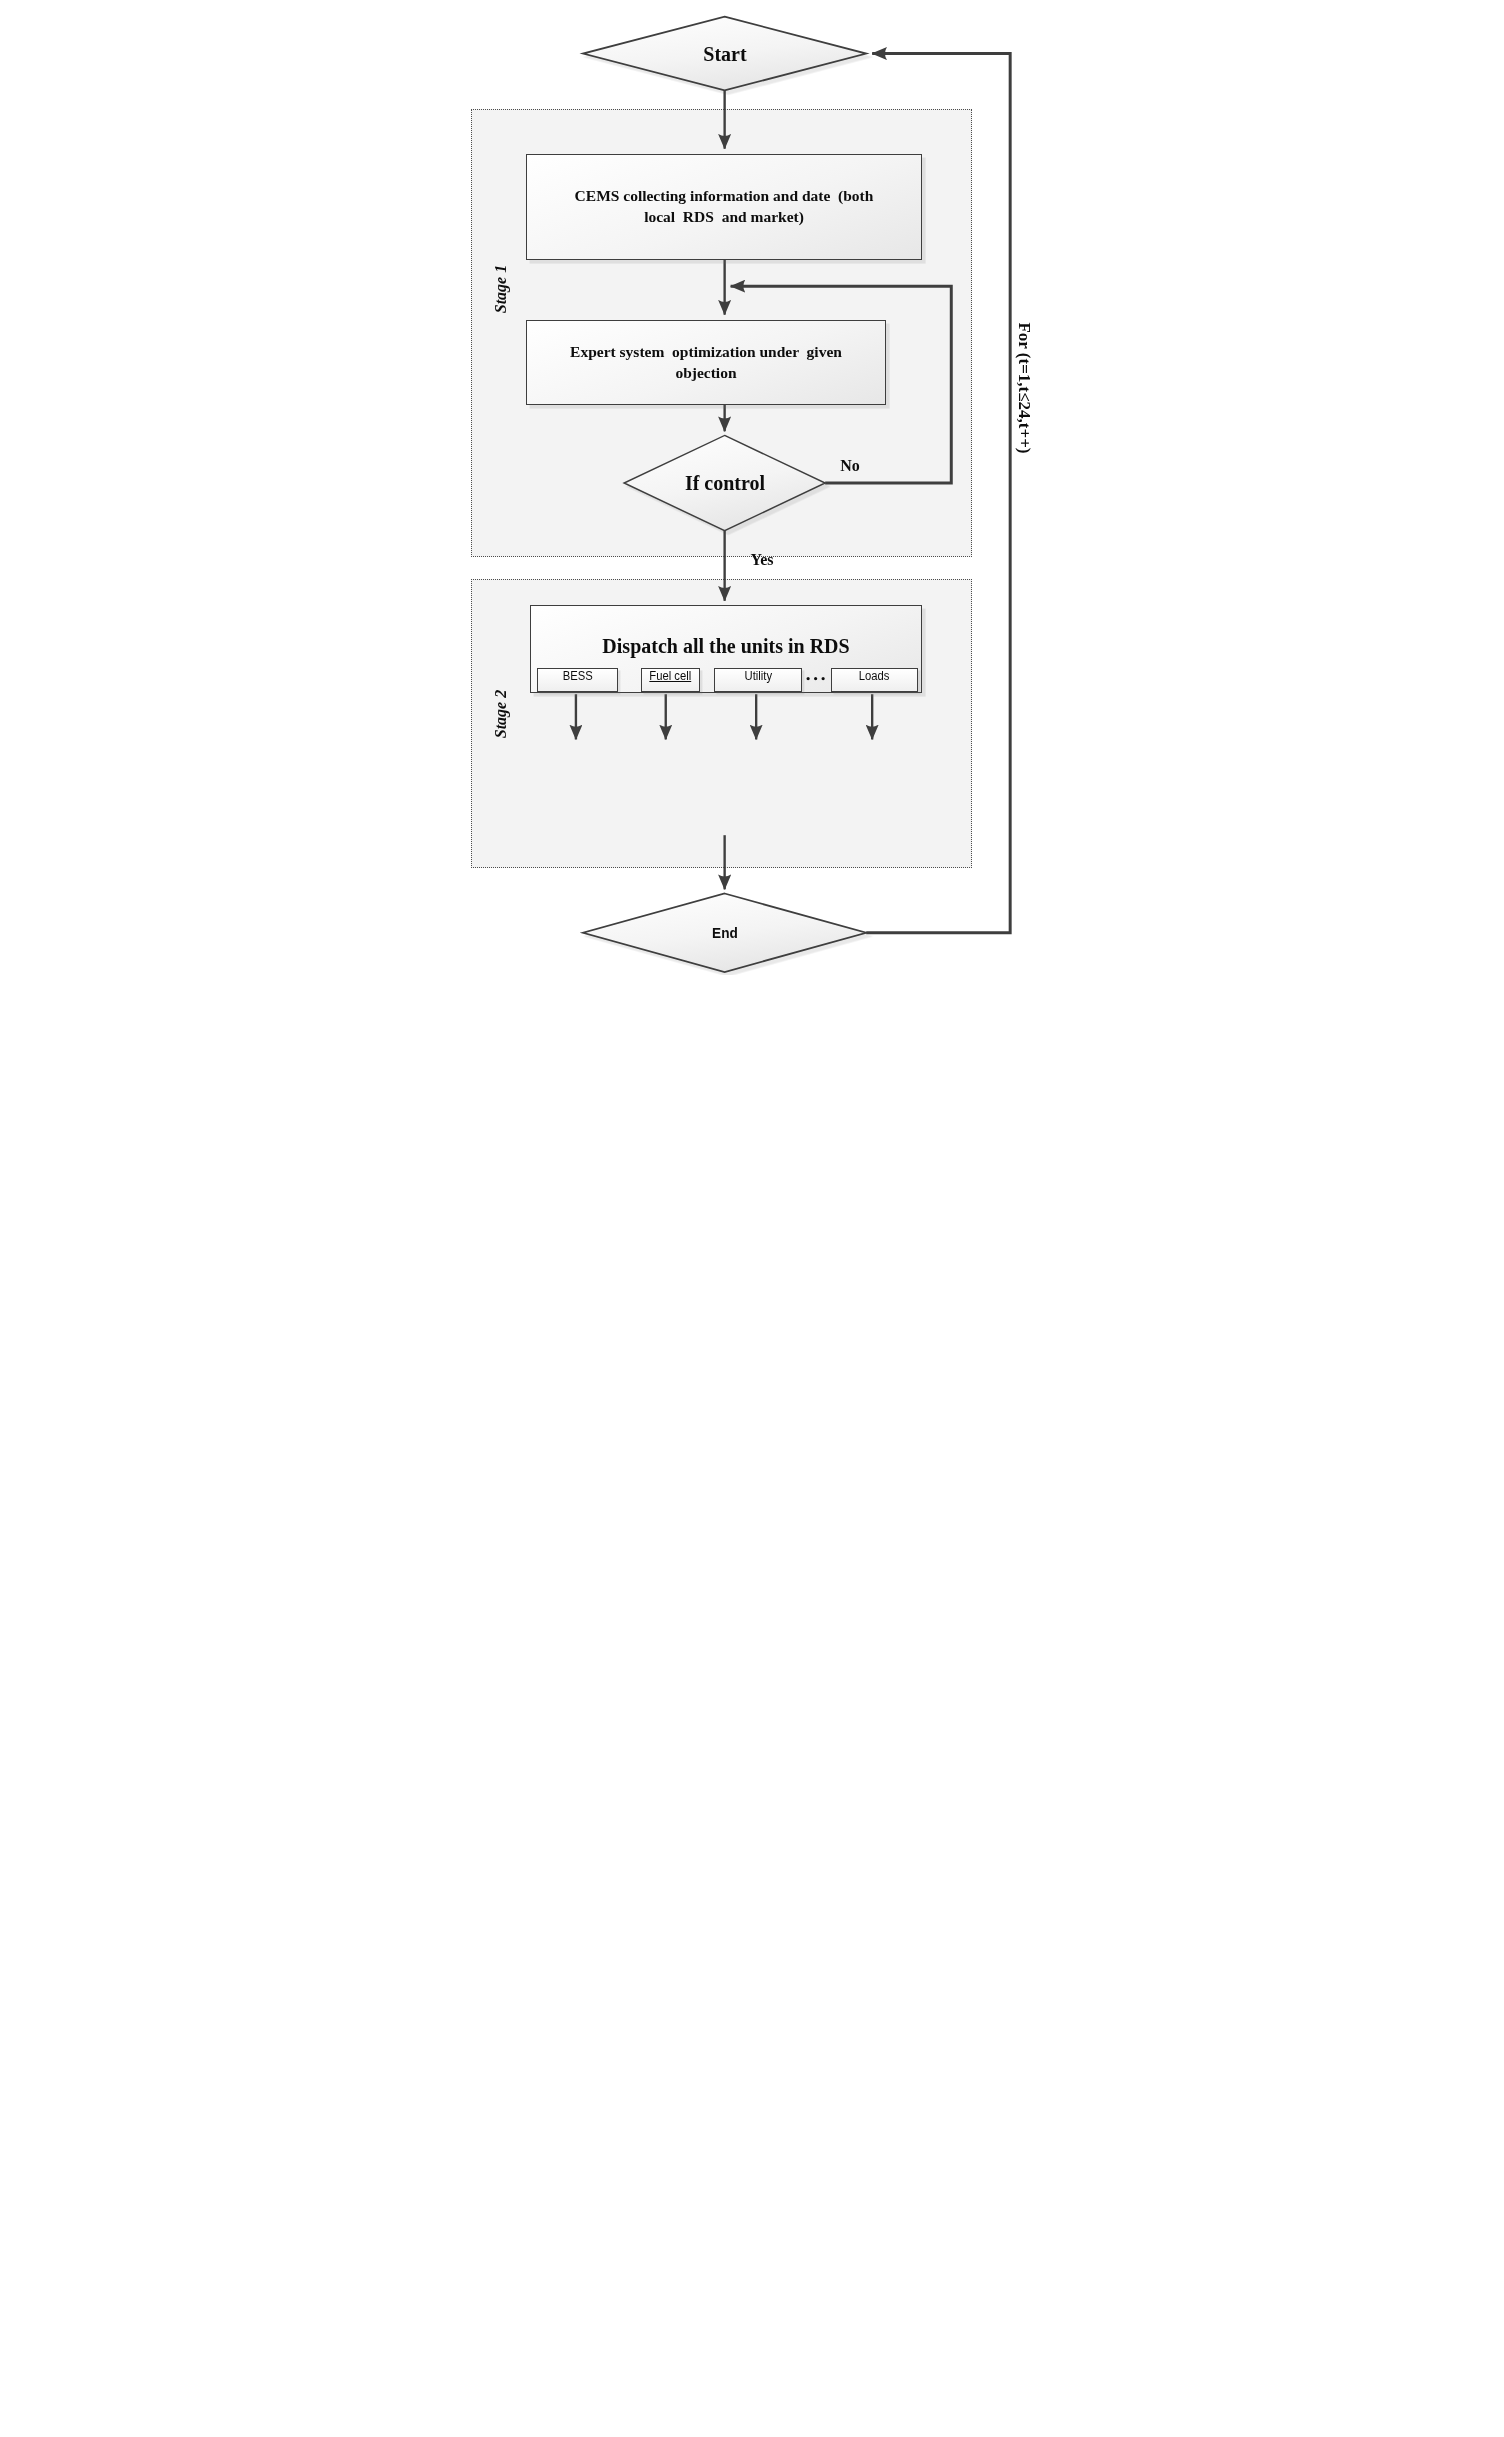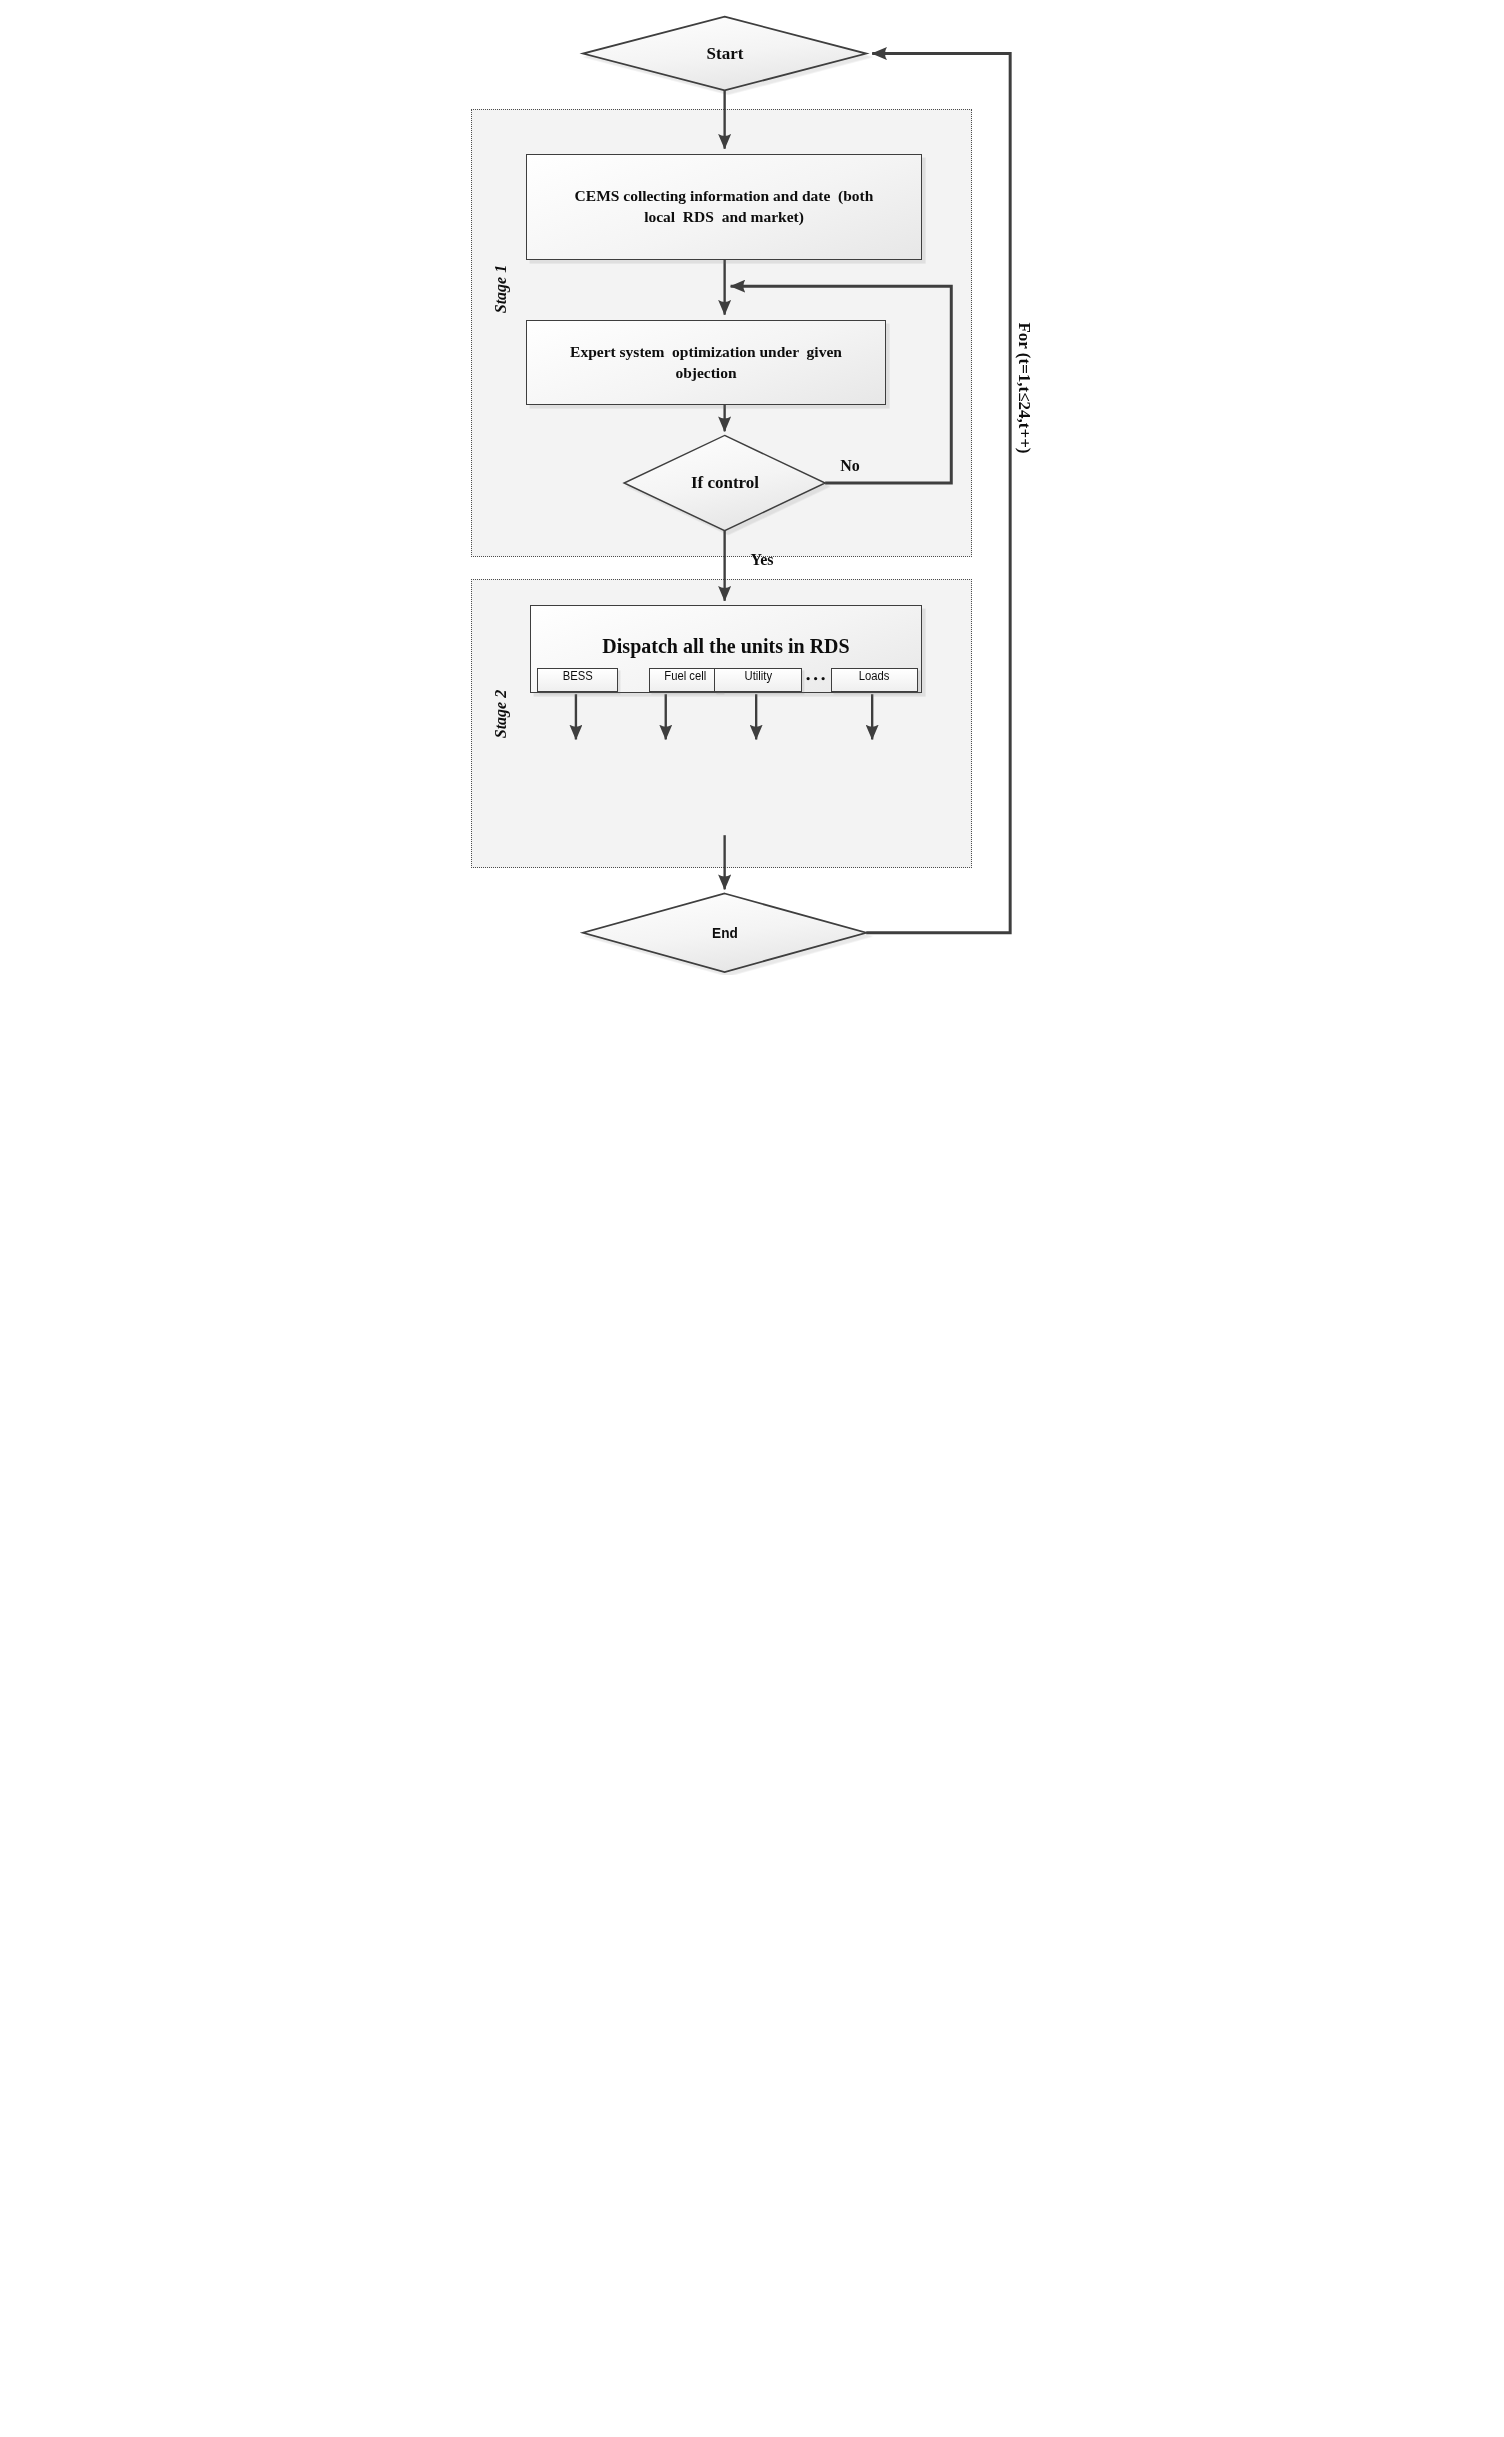--- a/index.html
+++ b/index.html
@@ -37,21 +37,21 @@
   .unit-box{
     position:absolute;
     border:1.2px solid #3e3e3e;
     background:linear-gradient(180deg,#ffffff 0%,#efefef 100%);
     box-sizing:border-box;
     display:flex;align-items:flex-start;justify-content:center;
     box-shadow:2.4px 2.4px 0 rgba(120,120,120,0.16);
   }
   .unit-box{top:62px;height:24px;}
   #unit-bess{left:6px;width:81px;}
-  #unit-fuelcell{left:118px;width:73px;}
+  #unit-fuelcell{left:110px;width:59px;text-decoration:underline;}
   #unit-utility{left:183px;width:88px;}
   #unit-loads{left:300px;width:87px;}
   .node-text{
     font-weight:bold;font-size:15.5px;line-height:1.35;
     text-align:center;white-space:pre;
   }
   .unit-text{
     font-family:"Liberation Sans","DejaVu Sans",sans-serif;
     font-size:12.5px;transform:scaleX(0.9);white-space:pre;
   }
@@ -75,21 +75,21 @@
     font-family:"DejaVu Sans",sans-serif;
   }
   #label-stage1,#label-stage2{
     transform:translate(-50%,-50%) rotate(-90deg);
     font-style:italic;font-size:16px;
   }
   #label-for{
     transform:translate(-50%,-50%) rotate(90deg);
     font-size:17px;
   }
-  #label-start,#label-if{font-size:17px;}
+  #label-start,#label-if{font-size:20px;}
   #label-end{
     font-family:"Liberation Sans","DejaVu Sans",sans-serif;
     transform:translate(-50%,-50%) scaleX(0.88);
     font-size:15.5px;
   }
   .shape{filter:drop-shadow(6px 6px 0 rgba(120,120,120,0.16));}
 </style>
 </head>
 <body>
 

